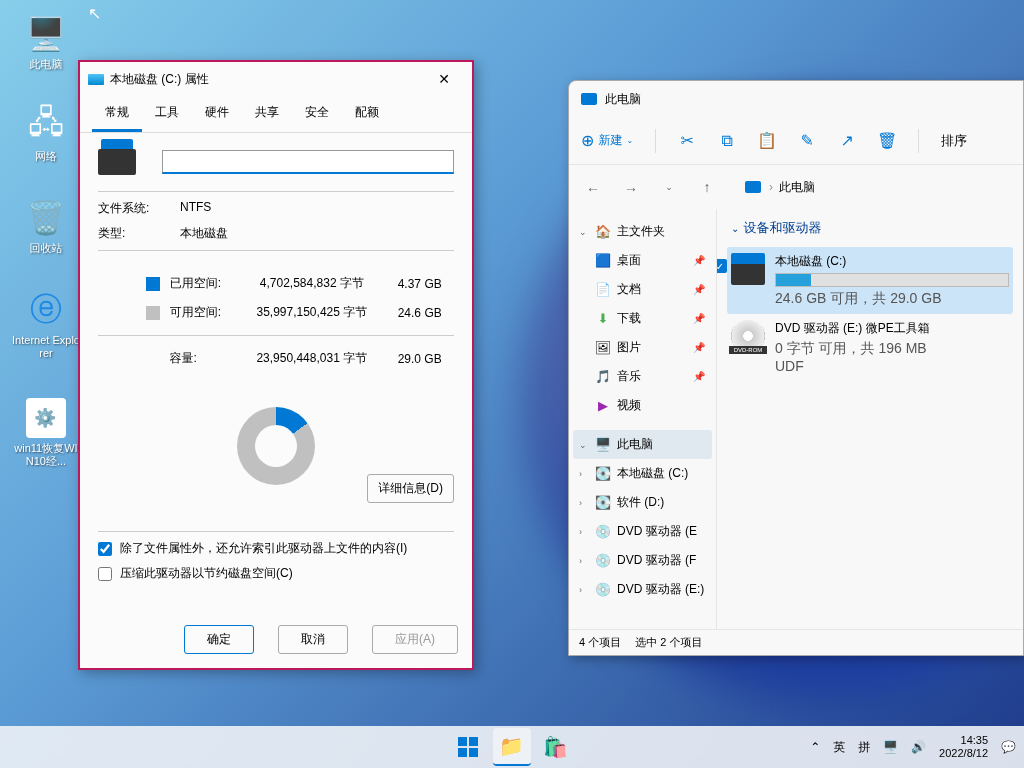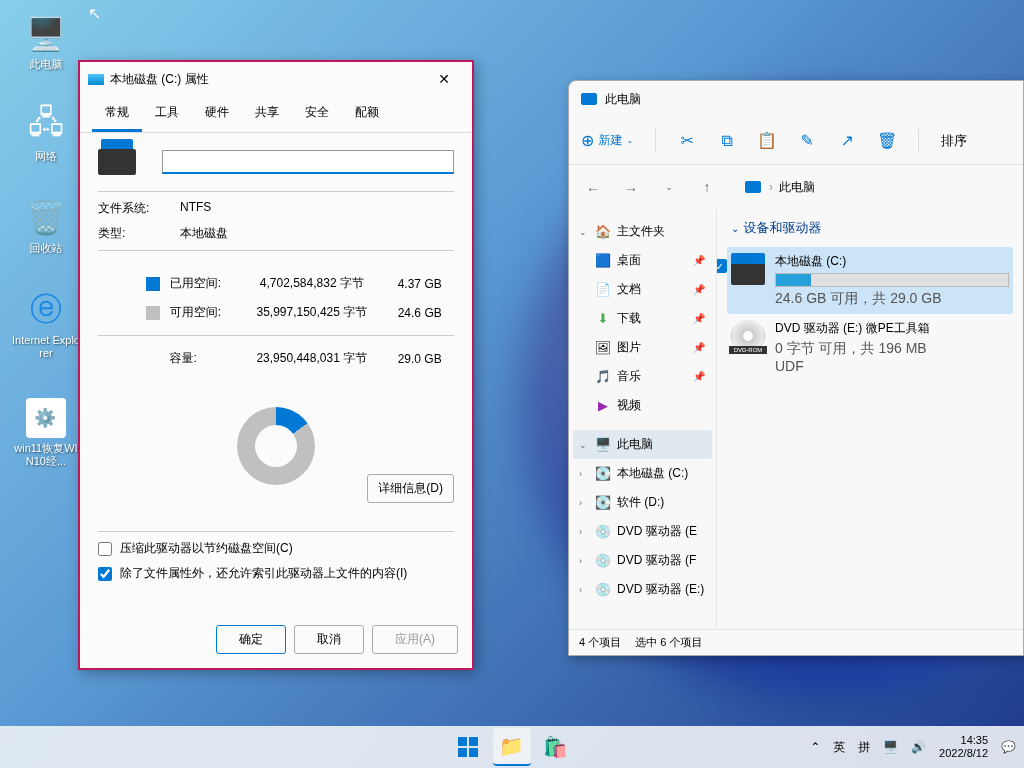--- a/index.html
+++ b/index.html
@@ -40,21 +40,21 @@
 .space-gb { width: 70px; text-align: center; }
 .hr { border: none; border-top: 1px solid #ccc; margin: 8px 0; }
 .donut-wrap { position: relative; height: 130px; display: flex; align-items: center; justify-content: center; }
 .donut { width: 78px; height: 78px; border-radius: 50%; background: conic-gradient(#0078d4 0deg 54deg, #c0c0c0 54deg 360deg); position: relative; }
 .donut::after { content: ''; position: absolute; inset: 18px; background: #fbfbfb; border-radius: 50%; }
 .drv-lbl { position: absolute; bottom: -10px; width: 100%; text-align: center; }
 .detail-btn { position: absolute; right: 0; bottom: 8px; padding: 5px 10px; border: 1px solid #aaa; background: #fbfbfb; font-size: 12px; cursor: pointer; border-radius: 3px; }
 .check-row { display: flex; align-items: flex-start; margin: 8px 0; font-size: 12px; }
 .check-row input { margin-right: 8px; margin-top: 2px; width: 14px; height: 14px; }
 .check-row input:checked { accent-color: #0078d4; }
-.dlg-btns { position: absolute; bottom: 14px; right: 14px; display: flex; gap: 8px; }
+.dlg-btns { position: absolute; bottom: 14px; right: 14px; display: flex; gap: 24px; }
 .dlg-btn { padding: 5px 22px; border: 1px solid #aaa; background: #fbfbfb; font-size: 12px; cursor: pointer; border-radius: 3px; }
 .dlg-btn.primary { border-color: #0078d4; }
 .dlg-btn.disabled { color: #999; }
 
 
 .expl { position: absolute; left: 568px; top: 80px; width: 456px; height: 576px; background: #f8f8f8; border: 1px solid #aaa; box-shadow: 3px 3px 12px rgba(0,0,0,0.3); border-radius: 8px 0 0 0; overflow: hidden; }
 .expl-title { height: 36px; display: flex; align-items: center; padding: 0 12px; font-size: 12px; }
 .expl-title .pc-ico { width: 16px; height: 12px; background: #0078d4; border-radius: 2px; margin-right: 8px; }
 .toolbar { height: 48px; display: flex; align-items: center; padding: 0 12px; gap: 22px; border-bottom: 1px solid #e5e5e5; }
 .tb-new { display: flex; align-items: center; color: #0078d4; font-size: 12px; gap: 4px; cursor: pointer; }
@@ -177,26 +177,26 @@
         <span class="space-bytes">23,950,448,031 字节</span>
         <span class="space-gb">29.0 GB</span>
       </div>
     </div>
     <div class="donut-wrap">
       <div class="donut"></div>
       <button class="detail-btn">详细信息(D)</button>
     </div>
     <hr class="hr" style="margin-top:20px">
     <label class="check-row">
+      <input type="checkbox" checked="" style="">
+      <span>除了文件属性外，还允许索引此驱动器上文件的内容(I)</span>
+    </label>
+    <label class="check-row">
       <input type="checkbox" style="">
       <span>压缩此驱动器以节约磁盘空间(C)</span>
-    </label>
-    <label class="check-row">
-      <input type="checkbox" checked="" style="">
-      <span>除了文件属性外，还允许索引此驱动器上文件的内容(I)</span>
     </label>
   </div>
   <div class="dlg-btns">
     <button class="dlg-btn primary">确定</button>
     <button class="dlg-btn">取消</button>
     <button class="dlg-btn disabled">应用(A)</button>
   </div>
 </div>
 
 <div class="expl">
@@ -322,21 +322,21 @@
         <div class="drv-info">
           <div class="drv-name">DVD 驱动器 (E:) 微PE工具箱</div>
           <div class="drv-sub">0 字节 可用，共 196 MB</div>
           <div class="drv-sub">UDF</div>
         </div>
       </div>
     </div>
   </div>
   <div class="statusbar">
     <span>4 个项目</span>
-    <span>选中 6 个项目</span>
+    <span>选中 2 个项目</span>
   </div>
 </div>
 
 <div class="taskbar">
   <div class="tb-center">
     <div class="tb-app">
         <div class="start-ico">
           <div></div>
           <div></div>
           <div></div>

